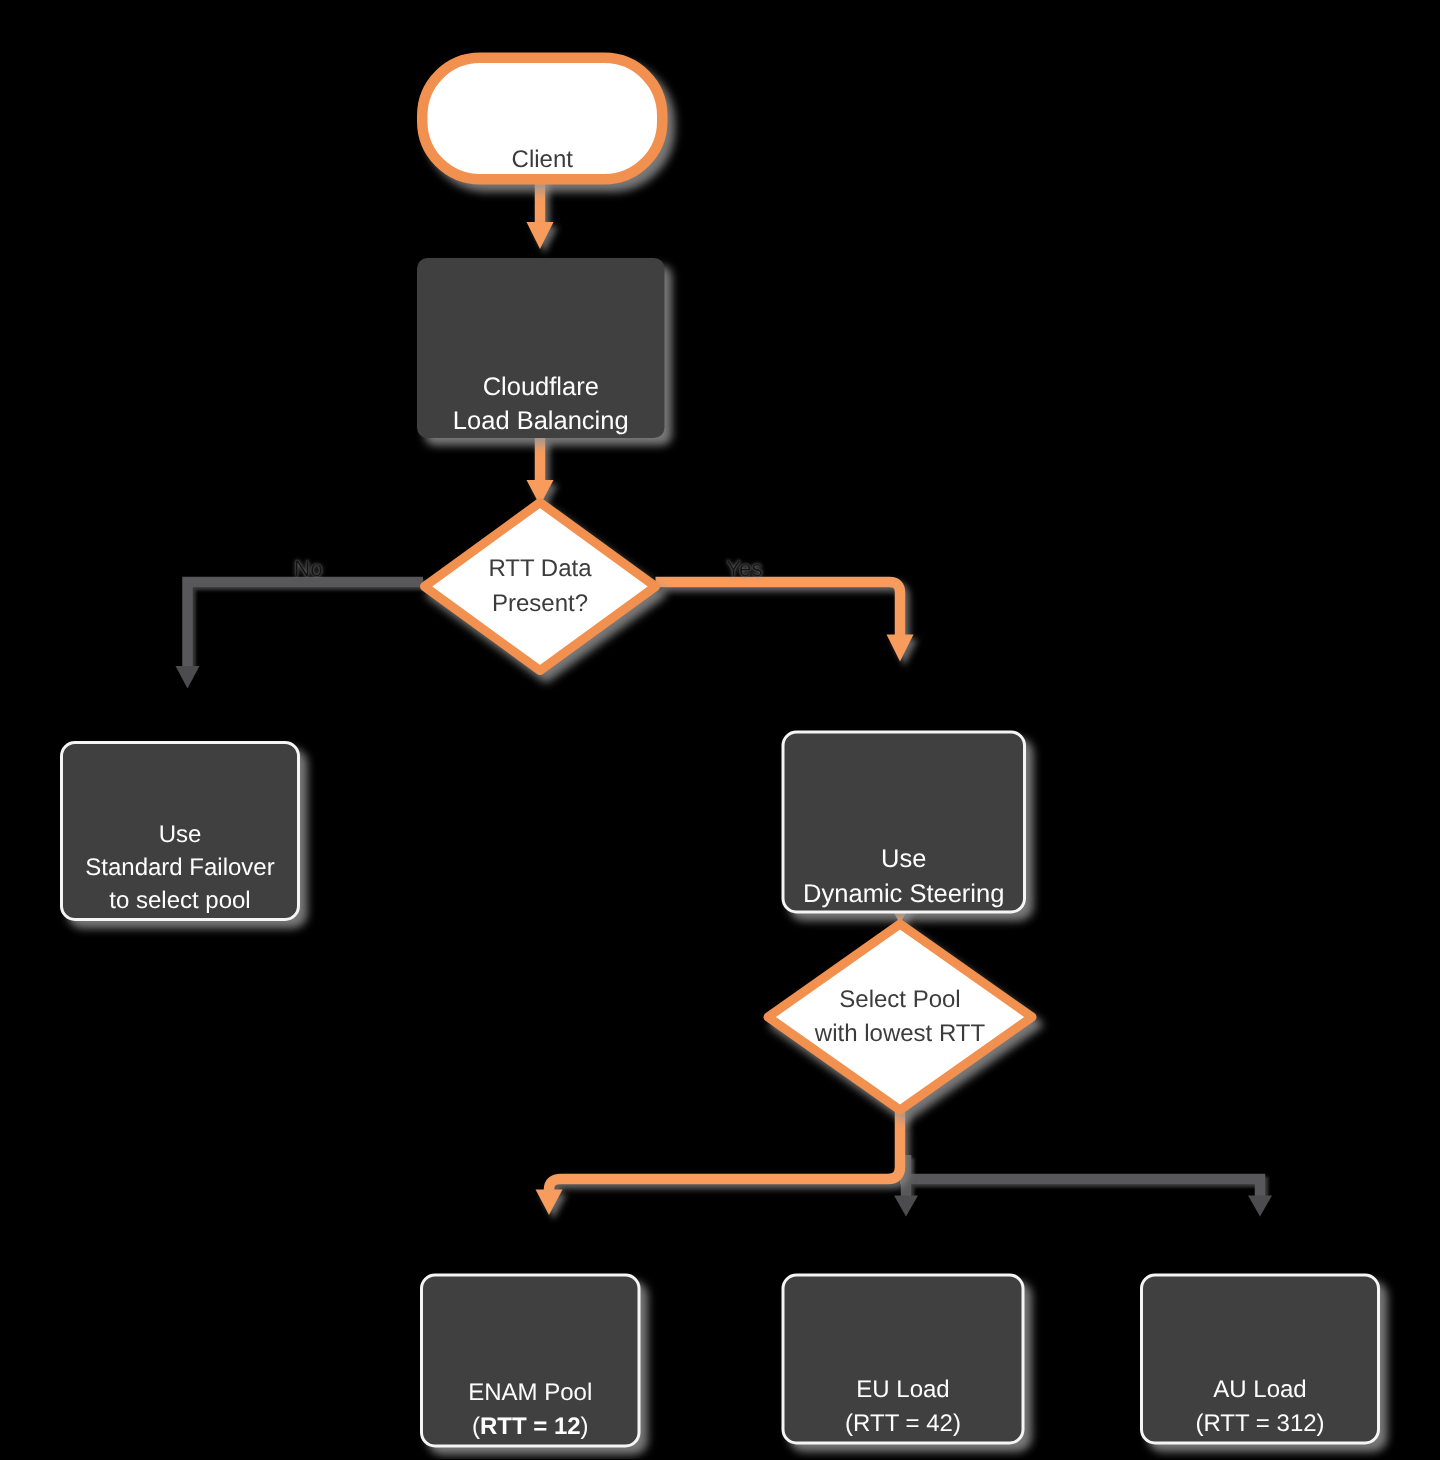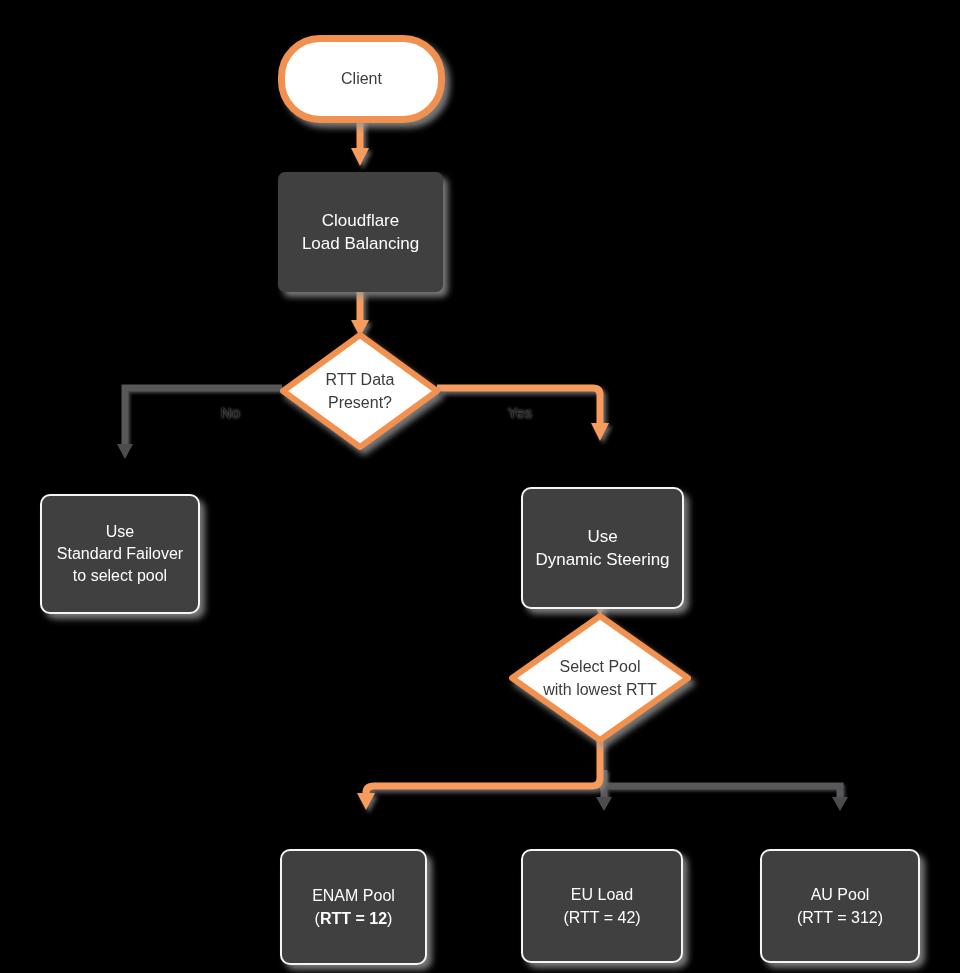--- a/index.html
+++ b/index.html
@@ -18,21 +18,21 @@
   .edges {
     position: absolute;
     left: 0;
     top: 0;
     z-index: 1;
   }
   .node {
     position: absolute;
     z-index: 2;
     display: flex;
-    align-items: center;
+    align-items: flex-end;
     justify-content: center;
     text-align: center;
     box-sizing: border-box;
   }
   .pill {
     background: #ffffff;
     border: 7px solid #f2914f;
     border-radius: 42px;
     color: #3c3c3c;
     font-size: 16px;
@@ -70,23 +70,22 @@
     color: #3c3c3c;
     font-size: 16px;
     line-height: 23px;
     text-align: center;
   }
   .edge-label {
     position: absolute;
     z-index: 3;
     color: #161616;
     font-size: 15px;
-    text-align: right;
+    text-align: left;
     text-shadow: 0 0 3px rgba(145,145,145,0.85), 0 0 1px rgba(120,120,120,0.9);
-    margin-top: 33px;
   }
   .bold { font-weight: bold; }
   .line { display: block; }
 </style>
 </head>
 <body>
 
 <div class="stage">
 
   <svg class="edges" width="960" height="973" viewBox="0 0 960 973">
@@ -172,18 +171,18 @@
 
   <div class="node orange-box white-border pool-box" style="left:521px; top:812px; width:162px; height:114px;">
     <div>
       <span class="line">EU Load</span>
       <span class="line">(RTT = 42)</span>
     </div>
   </div>
 
   <div class="node orange-box white-border pool-box" style="left:760px; top:812px; width:160px; height:114px;">
     <div>
-      <span class="line">AU Pool</span>
+      <span class="line">AU Load</span>
       <span class="line">(RTT = 312)</span>
     </div>
   </div>
 
 </div>
 
 </body></html>

